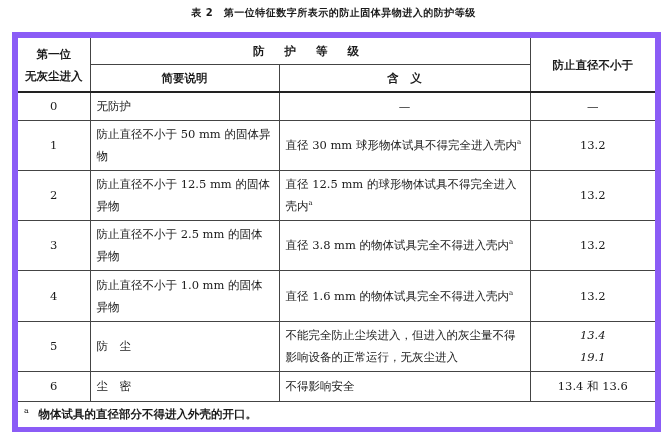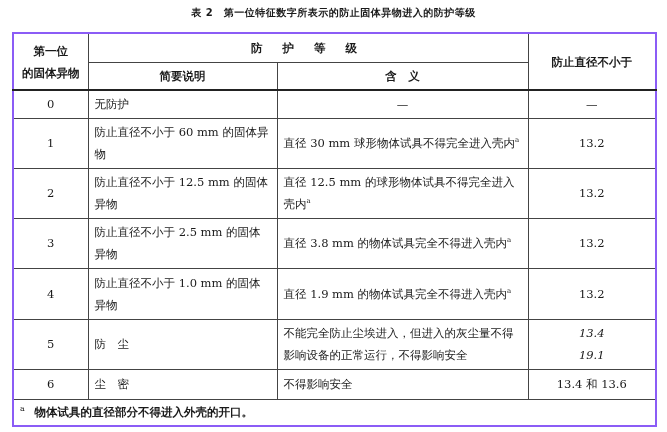--- a/index.html
+++ b/index.html
@@ -25,21 +25,21 @@
       font-weight: bold;
       font-size: 10px;
       letter-spacing: 0.5px;
     }
     table.spec {
       position: absolute;
       left: 12px;
       top: 32px;
       width: 643px;
       border-collapse: collapse;
-      border: 2px solid #8b5cf6;
+      border: 6px solid #8b5cf6;
       table-layout: fixed;
       font-size: 11.5px;
     }
     table.spec td, table.spec th {
       border: 1px solid #444;
       padding: 0 6px;
       font-weight: normal;
       vertical-align: middle;
       line-height: 22px;
     }
@@ -77,65 +77,65 @@
   <colgroup>
     <col style="width:75px">
     <col style="width:189px">
     <col style="width:251px">
     <col style="width:128px">
   </colgroup>
   <thead>
     <tr style="height:29px">
       <th rowspan="2" class="rowspan2">
         <span style="display:block">第一位</span>
-        <span style="display:block">的固体异物</span>
+        <span style="display:block">无灰尘进入</span>
       </th>
       <th colspan="2" class="spaced">防 护 等 级</th>
       <th rowspan="2" class="rowspan2">防止直径不小于</th>
     </tr>
     <tr class="h2" style="height:28px">
       <th>简要说明</th>
       <th>含　义</th>
     </tr>
   </thead>
   <tbody>
     <tr style="height:28px">
       <td class="c-num">0</td>
       <td>无防护</td>
       <td class="c-num">—</td>
       <td class="c-ref">—</td>
     </tr>
     <tr style="height:50px">
       <td class="c-num top">1</td>
-      <td class="top">防止直径不小于 60 mm 的固体异物</td>
+      <td class="top">防止直径不小于 50 mm 的固体异物</td>
       <td class="top"><span>直径 30 mm 球形物体试具不得完全进入壳内</span><sup class="fn">a</sup></td>
       <td class="c-ref top">13.2</td>
     </tr>
     <tr style="height:50px">
       <td class="c-num top">2</td>
       <td class="top">防止直径不小于 12.5 mm 的固体异物</td>
       <td class="top"><span>直径 12.5 mm 的球形物体试具不得完全进入壳内</span><sup class="fn">a</sup></td>
       <td class="c-ref">13.2</td>
     </tr>
     <tr style="height:50px">
       <td class="c-num top">3</td>
       <td class="top">防止直径不小于 2.5 mm 的固体异物</td>
       <td class="top"><span>直径 3.8 mm 的物体试具完全不得进入壳内</span><sup class="fn">a</sup></td>
       <td class="c-ref top">13.2</td>
     </tr>
     <tr style="height:51px">
       <td class="c-num top">4</td>
       <td class="top">防止直径不小于 1.0 mm 的固体异物</td>
-      <td class="top"><span>直径 1.9 mm 的物体试具完全不得进入壳内</span><sup class="fn">a</sup></td>
+      <td class="top"><span>直径 1.6 mm 的物体试具完全不得进入壳内</span><sup class="fn">a</sup></td>
       <td class="c-ref">13.2</td>
     </tr>
     <tr style="height:50px">
       <td class="c-num top">5</td>
       <td class="top">防　尘</td>
-      <td class="top">不能完全防止尘埃进入，但进入的灰尘量不得影响设备的正常运行，不得影响安全</td>
+      <td class="top">不能完全防止尘埃进入，但进入的灰尘量不得影响设备的正常运行，无灰尘进入</td>
       <td class="c-ref top">
         <span class="ref-line">13.4</span>
         <span class="ref-line">19.1</span>
       </td>
     </tr>
     <tr style="height:30px">
       <td class="c-num">6</td>
       <td>尘　密</td>
       <td>不得影响安全</td>
       <td class="c-ref">13.4 和 13.6</td>

